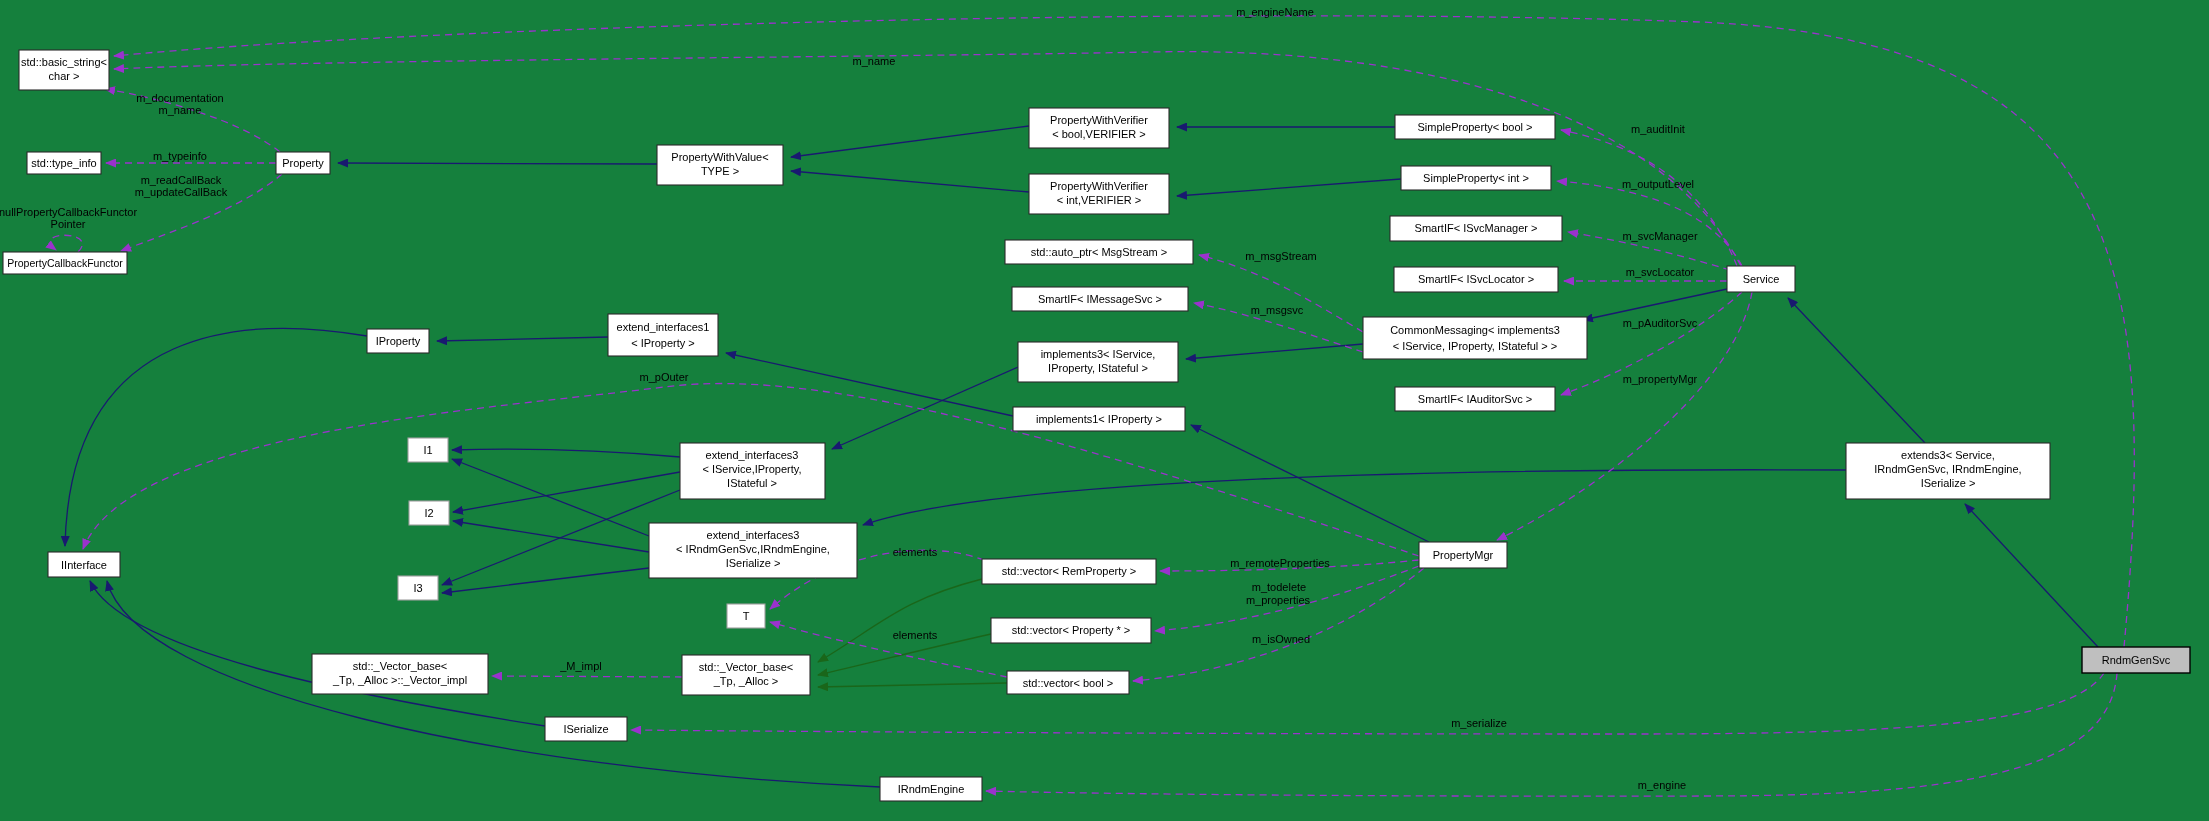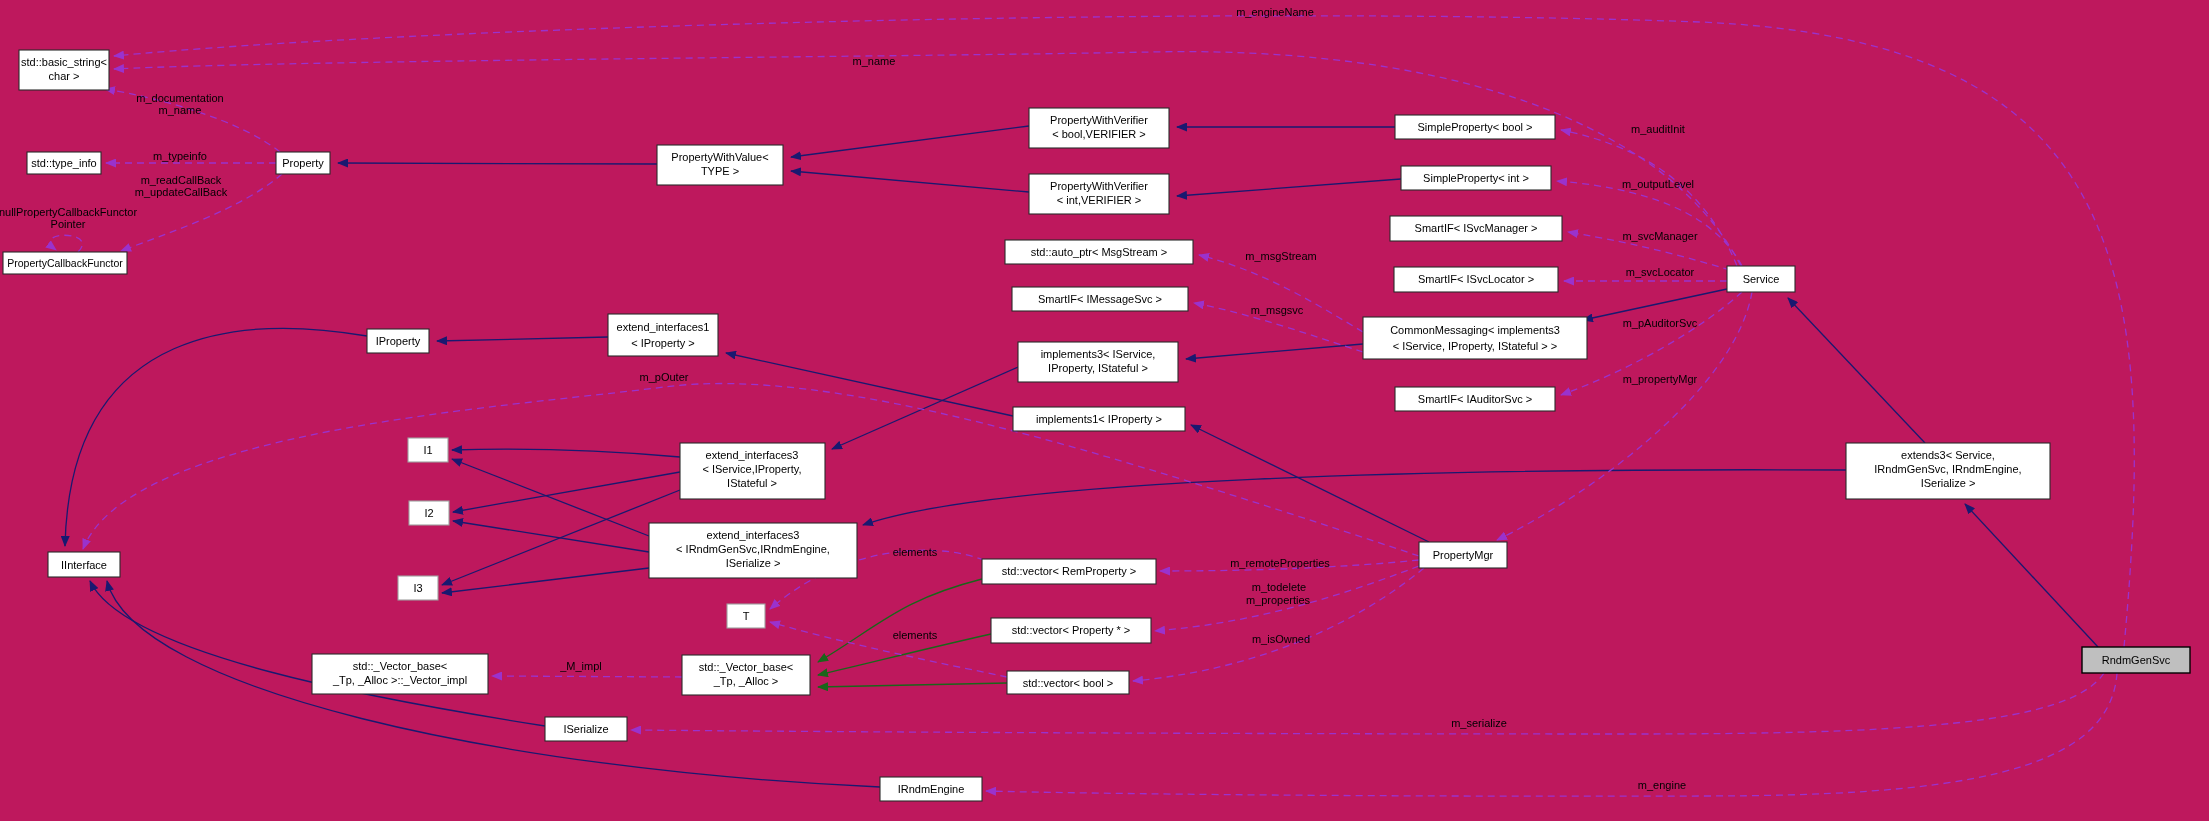--- a/index.html
+++ b/index.html
@@ -1,16 +1,16 @@
 <!DOCTYPE html>
 <html><head>
 <meta charset="utf-8">
 <style>
   html,body{margin:0;padding:0;background:#ffffff;}
-  .stage{position:relative;width:2209px;height:821px;background:#be185d;overflow:hidden;}
+  .stage{position:relative;width:2209px;height:821px;background:#15803d;overflow:hidden;}
   svg text{font-family:"Liberation Sans","DejaVu Sans",sans-serif;font-size:11px;fill:#000000;}
   .nt{text-anchor:middle;}
   .el{text-anchor:middle;}
   rect.nb{fill:#ffffff;stroke:#2b2b2b;stroke-width:1.1;}
   rect.tb{fill:#ffffff;stroke:#9f9f9f;stroke-width:1.1;}
   rect.hb{fill:#bfbfbf;stroke:#000000;stroke-width:1.4;}
   path.bi{stroke:#191970;fill:none;stroke-width:1.3;}
   path.us{stroke:#9a32cd;fill:none;stroke-width:1.3;stroke-dasharray:7,5;}
   path.gr{stroke:#1a661a;fill:none;stroke-width:1.3;}
 </style>

